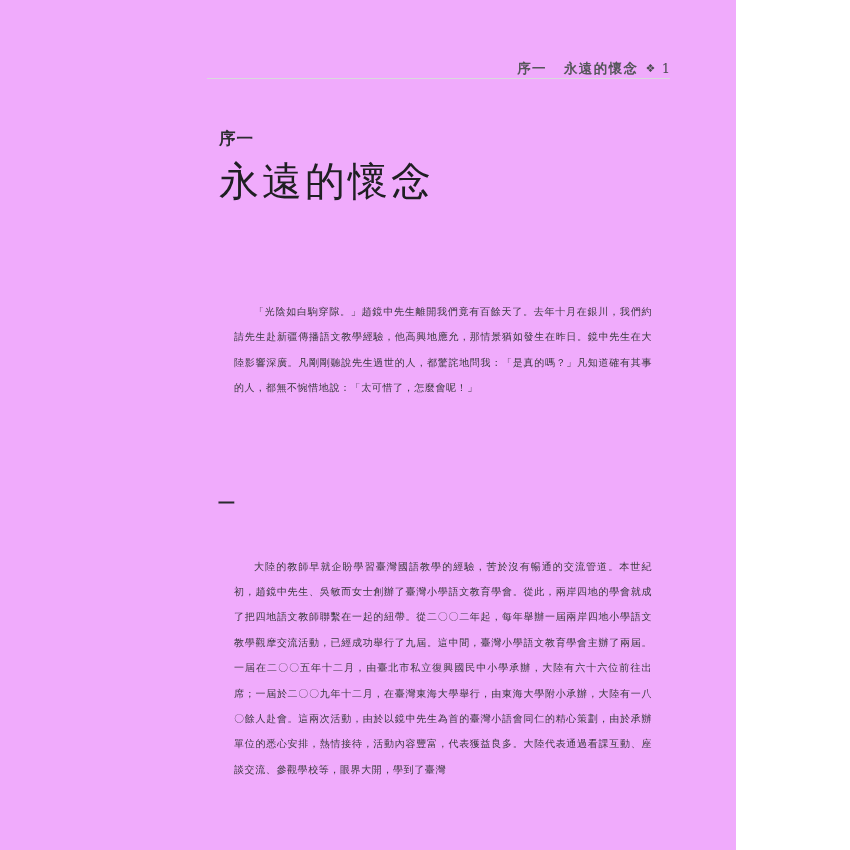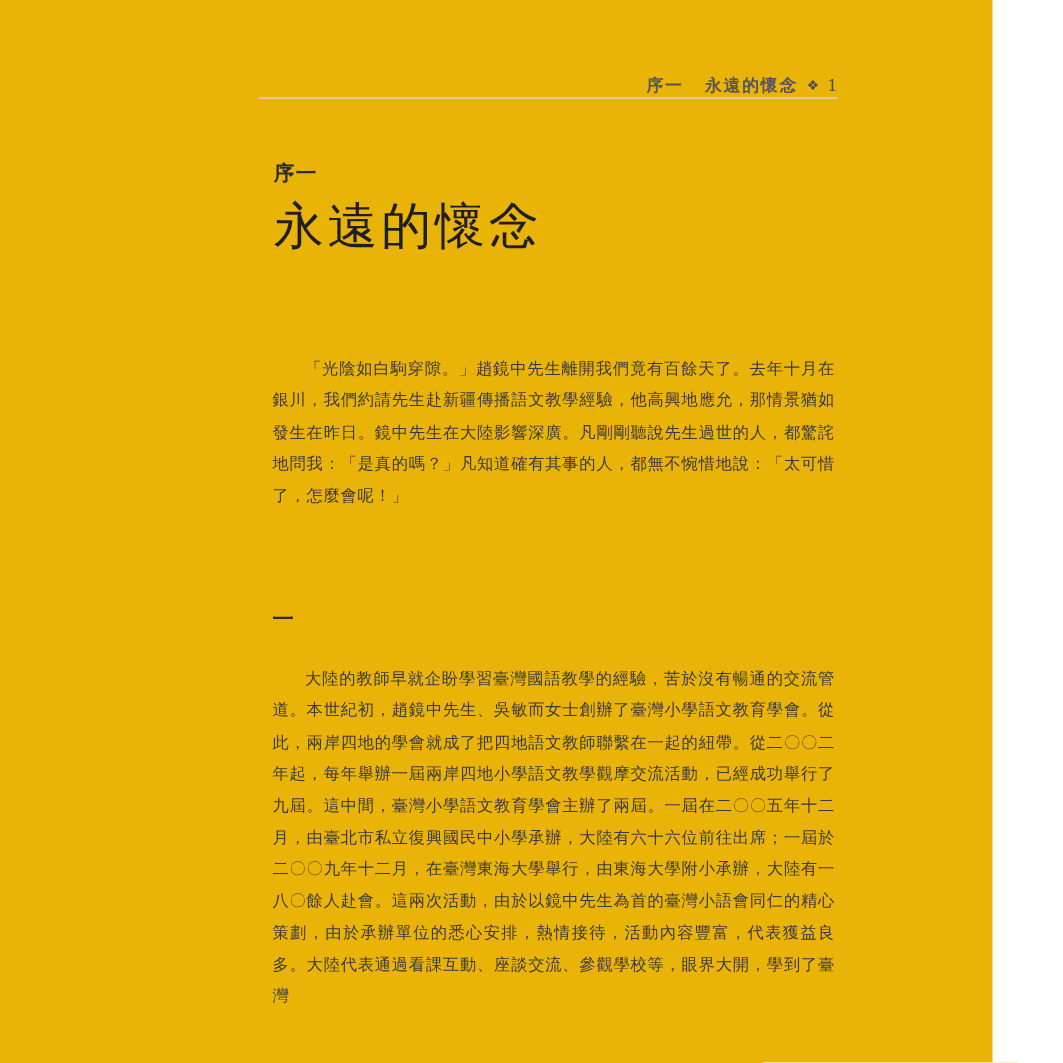--- a/index.html
+++ b/index.html
@@ -4,23 +4,23 @@
 <title>序一 永遠的懷念</title>
 <style>
   html, body {
     margin: 0;
     padding: 0;
     background: #ffffff;
   }
 
   .page {
     position: relative;
-    width: 794px;
+    width: 736px;
     height: 850px;
-    background: #eab308;
+    background: #f0abfc;
     overflow: hidden;
     font-family: "DejaVu Serif", "Liberation Serif", serif;
     -webkit-font-smoothing: antialiased;
   }
 
   
   .running-head {
     position: absolute;
     left: 185px;
     top: 52px;
@@ -105,25 +105,25 @@
 
   
   .body-block {
     position: absolute;
     left: 218px;
     top: 283px;
     width: 450px;
   }
 
   .para {
-    margin: 0;
+    margin: 16px;
     text-align: justify;
     text-justify: inter-ideograph;
     text-indent: 2em;
-    font-size: 13px;
+    font-size: 10px;
     line-height: 25.4px;
     color: #3a3a40;
     letter-spacing: 0.6px;
     font-family: "DejaVu Serif", "Liberation Serif", serif;
   }
 
   .section-mark {
     margin: 0;
     padding: 0;
     height: 25px;

